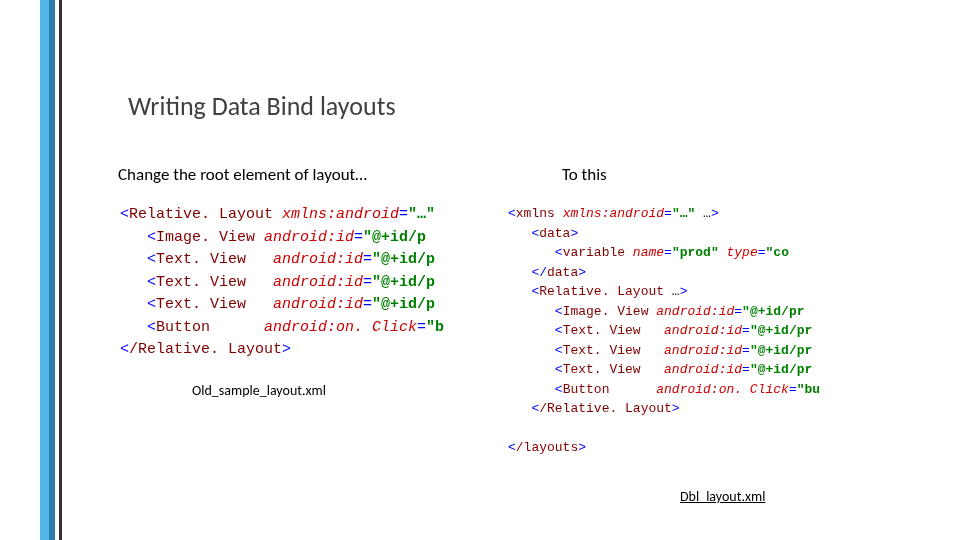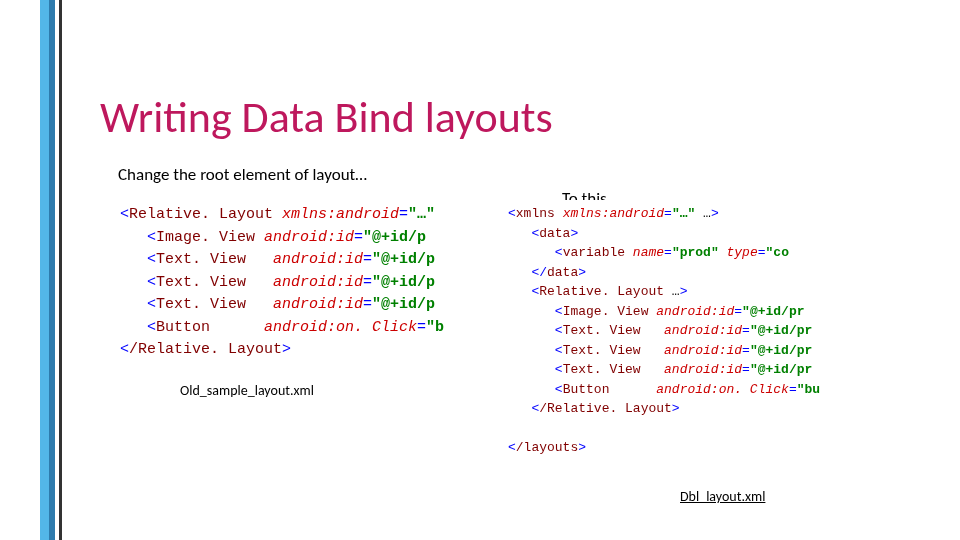--- a/index.html
+++ b/index.html
@@ -40,41 +40,40 @@
   }
   .accent-stripe .bar-black {
     position: absolute;
     left: 19px; top: 0;
     width: 3px; height: 540px;
     background: #333333;
   }
 
   .title {
     position: absolute;
-    left: 100px;
+    left: 128px;
     top: 90px;
-    font-size: 44px;
+    font-size: 26px;
     font-weight: 400;
-    color: #be185d;
+    color: #404040;
   }
 
   .subhead-left {
     position: absolute;
     left: 118px;
     top: 164px;
     font-size: 17px;
     color: #000;
   }
   .subhead-right {
     position: absolute;
     left: 562px;
     top: 164px;
     font-size: 17px;
     color: #000;
-    margin-top: 24px;
   }
 
   .code-block-left {
     position: absolute;
     left: 118px;
     top: 200px;
     width: 390px;
     height: 170px;
     background: #fff;
     font-family: Consolas, "Courier New", monospace;
@@ -104,21 +103,21 @@
     padding-top: 4px;
     padding-left: 2px;
   }
   .c-ang { color: #0000ff; }     
   .c-tag { color: #800000; }     
   .c-attr { color: #cc0000; font-style: italic; }    
   .c-val { color: #008000; font-weight: 600; } 
 
   .caption-left {
     position: absolute;
-    left: 180px;
+    left: 192px;
     top: 382px;
     font-size: 14px;
     color: #000;
   }
   .caption-right {
     position: absolute;
     left: 680px;
     top: 488px;
     font-size: 14px;
     color: #000;

